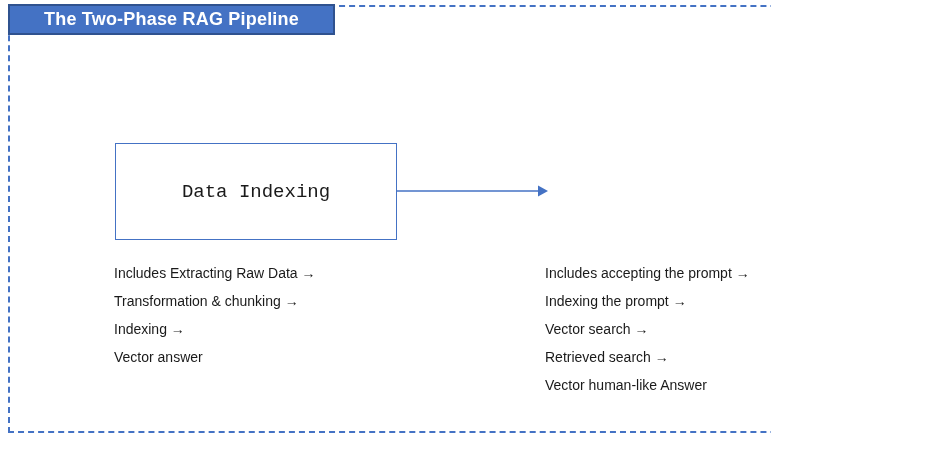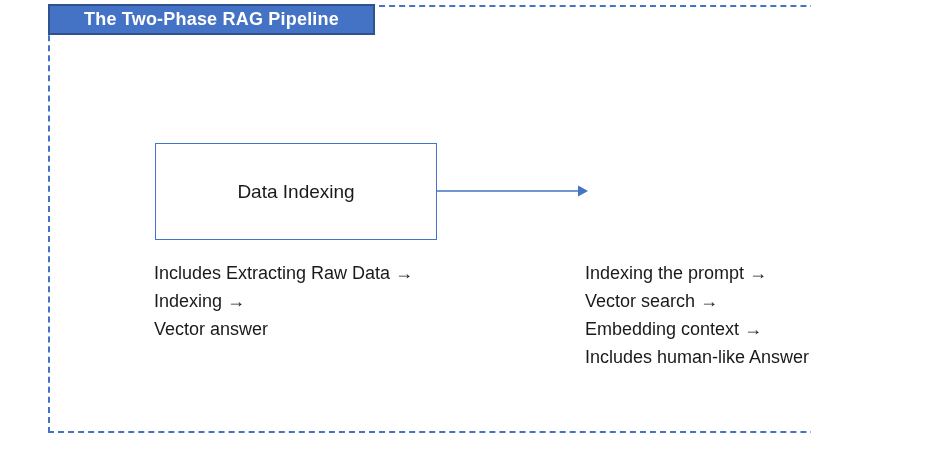--- a/index.html
+++ b/index.html
@@ -11,21 +11,20 @@
   }
   * { margin: 0; padding: 0; box-sizing: border-box; }
   html, body { background: #fff; }
   .canvas {
     position: relative;
     width: 771px;
     height: 462px;
     background: var(--bg);
     font-family: "Liberation Sans", sans-serif;
     overflow: hidden;
-    margin-left: 40px;
   }
   .outer-dashed {
     position: absolute;
     left: 8px;
     top: 5px;
     width: 929px;
     height: 428px;
     border: 2px dashed var(--accent);
   }
   .title-bar {
@@ -48,33 +47,34 @@
     position: absolute;
     width: 282px;
     height: 97px;
     border: 1px solid var(--accent);
     background: var(--bg);
     display: flex;
     align-items: center;
     justify-content: center;
     font-size: 19px;
     color: var(--body-text);
+    font-family: Liberation Mono, monospace;
   }
   .box-indexing  { left: 115px; top: 143px; }
   .box-retrieval { left: 548px; top: 143px; }
   .connector {
     position: absolute;
     left: 397px;
     top: 181px;
     width: 151px;
     height: 20px;
   }
   .steps {
     position: absolute;
-    font-size: 18px;
+    font-size: 14px;
     line-height: 28px;
     color: var(--body-text);
     white-space: nowrap;
   }
   .steps-left  { left: 114px; top: 259px; }
   .steps-right { left: 545px; top: 259px; }
 </style>
 </head>
 <body>
 
@@ -91,24 +91,26 @@
   </div>
 
   <svg class="connector" viewBox="0 0 151 20" xmlns="http://www.w3.org/2000/svg" aria-hidden="true">
     <line x1="0" y1="10" x2="142" y2="10" stroke="#4472C4" stroke-width="1.6"></line>
     <polygon points="141,4.5 151,10 141,15.5" fill="#4472C4"></polygon>
   </svg>
 
 
   <div class="steps steps-left">
     <div>Includes Extracting Raw Data →</div>
+    <div>Transformation &amp; chunking →</div>
     <div>Indexing →</div>
     <div>Vector answer</div>
   </div>
 
   <div class="steps steps-right">
+    <div>Includes accepting the prompt →</div>
     <div>Indexing the prompt →</div>
     <div>Vector search →</div>
-    <div>Embedding context →</div>
-    <div>Includes human-like Answer</div>
+    <div>Retrieved search →</div>
+    <div>Vector human-like Answer</div>
   </div>
 
 </div>
 
 </body></html>

